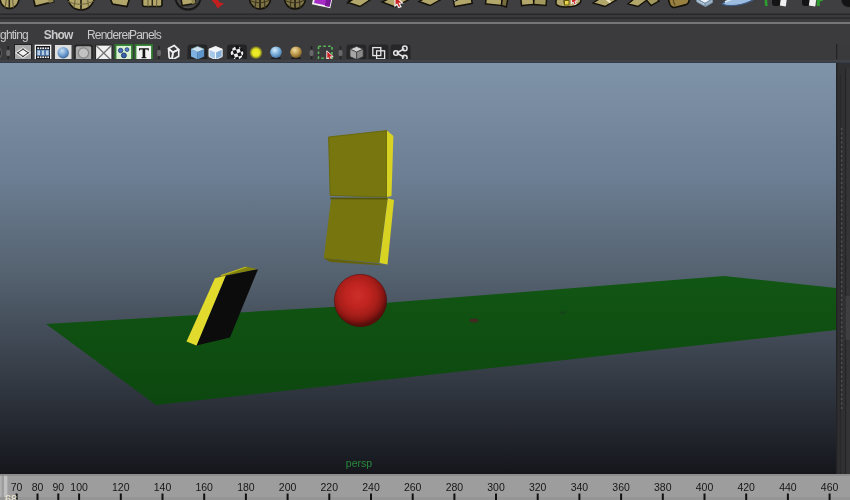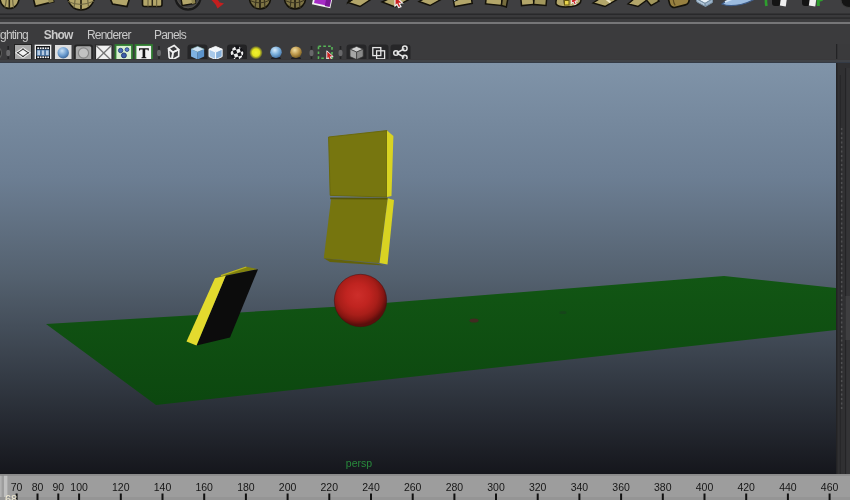--- a/index.html
+++ b/index.html
@@ -162,21 +162,21 @@
     </g>
   </svg>
 
   <div class="abs" style="left:0;top:22px;width:850px;height:1.6px;background:#767678;"></div>
 
   <div class="abs" style="left:0;top:23.6px;width:850px;height:20.4px;background:#3b3b3d;"></div>
   <div class="abs" style="left:0;top:28.3px;width:400px;height:14px;color:#c9c9c9;font-size:12px;letter-spacing:-0.8px;-webkit-filter:grayscale(1);filter:grayscale(1);">
     <span style="position:absolute;left:-7.7px;">Lighting</span>
     <span style="position:absolute;left:43.8px;font-weight:bold;">Show</span>
     <span style="position:absolute;left:87px;">Renderer</span>
-    <span style="position:absolute;left:154px;">Panels</span>
+    <span style="position:absolute;left:129px;">Panels</span>
   </div>
 
   <div class="abs" style="left:0;top:44px;width:850px;height:18px;background:#3b3b3d;"></div>
   <svg id="ptb" class="abs" style="left:0;top:44px;" width="850" height="18" xmlns="http://www.w3.org/2000/svg">
     <defs>
       <radialGradient id="blueBall" cx="0.4" cy="0.32" r="0.75">
         <stop offset="0" stop-color="#d8ecfc"></stop>
           <stop offset="0.5" stop-color="#7cb0dc"></stop>
           <stop offset="1" stop-color="#3c6ca0"></stop>
       </radialGradient>

